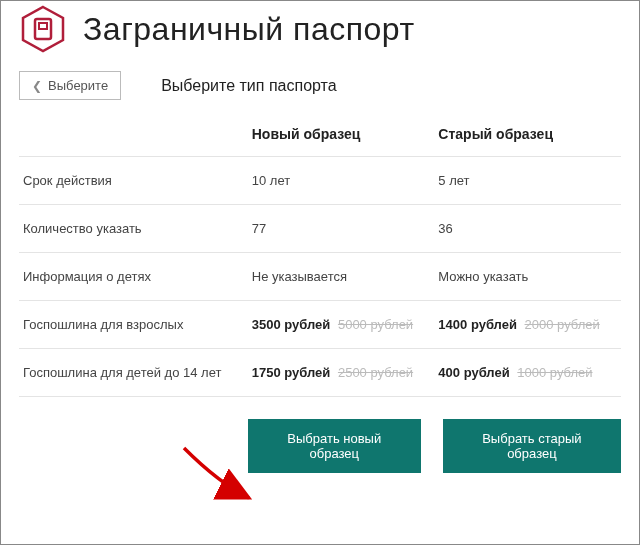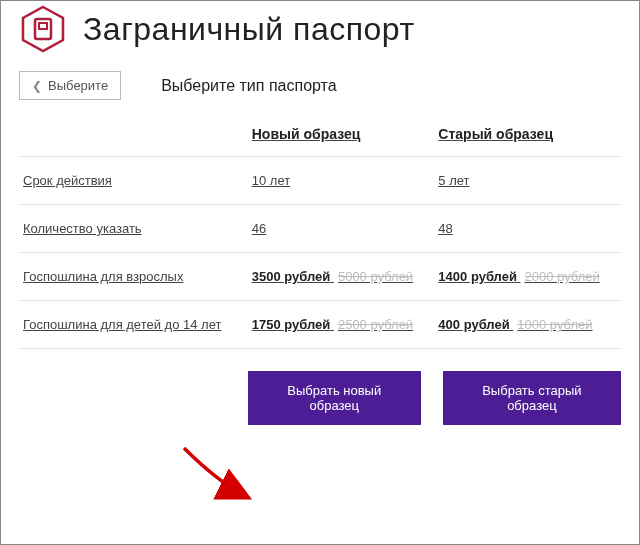--- a/index.html
+++ b/index.html
@@ -27,40 +27,40 @@
   }
   .back-btn{
     border:1px solid #bbb;background:#fff;color:#555;
     font-size:13px;padding:6px 12px;cursor:pointer;
     display:flex;align-items:center;gap:6px;
   }
   .back-btn .chev{font-size:12px;color:#888;}
   .subtitle{
     font-size:16px;font-weight:400;color:#222;
   }
-  .table{width:100%;border-collapse:collapse;font-size:13px;color:#444;text-decoration:underline;}
+  .table{width:100%;border-collapse:collapse;font-size:13px;color:#444;}
   .table th{
     text-align:left;font-weight:700;color:#222;padding:18px 4px 14px 4px;
     font-size:14px;
   }
   .table td{
     padding:16px 4px;border-top:1px solid #e4e4e4;vertical-align:middle;margin-top:20px;
   }
   .table tr:last-child td{border-bottom:1px solid #e4e4e4;}
   .col-label{width:38%;}
   .col-a{width:31%;}
   .col-b{width:31%;}
   .price{font-weight:700;color:#222;}
   .old{color:#bbb;text-decoration:line-through;font-weight:400;margin-left:4px;}
   .actions{
     display:flex;gap:22px;justify-content:flex-start;
     padding:22px 0 0 0;margin-left:38%;
   }
   .primary-btn{
-    background:#4c1d95;color:#fff;border:none;
+    background:#0f766e;color:#fff;border:none;
     font-size:13px;padding:12px 16px;cursor:pointer;min-width:170px;
   }
   
   .arrow{
     position:absolute;left:178px;top:442px;pointer-events:none;
   }
 </style>
 </head>
 <body>
 
@@ -94,22 +94,27 @@
       </tr>
     </thead>
     <tbody>
       <tr>
         <td>Срок действия</td>
         <td>10 лет</td>
         <td>5 лет</td>
       </tr>
       <tr>
         <td>Количество указать</td>
-        <td>46</td>
-        <td>48</td>
+        <td>77</td>
+        <td>36</td>
+      </tr>
+      <tr>
+        <td>Информация о детях</td>
+        <td>Не указывается</td>
+        <td>Можно указать</td>
       </tr>
       <tr>
         <td>Госпошлина для взрослых</td>
         <td>
           <span class="price">3500 рублей</span>
           <span class="old">5000 рублей</span>
         </td>
         <td>
           <span class="price">1400 рублей</span>
           <span class="old">2000 рублей</span>

